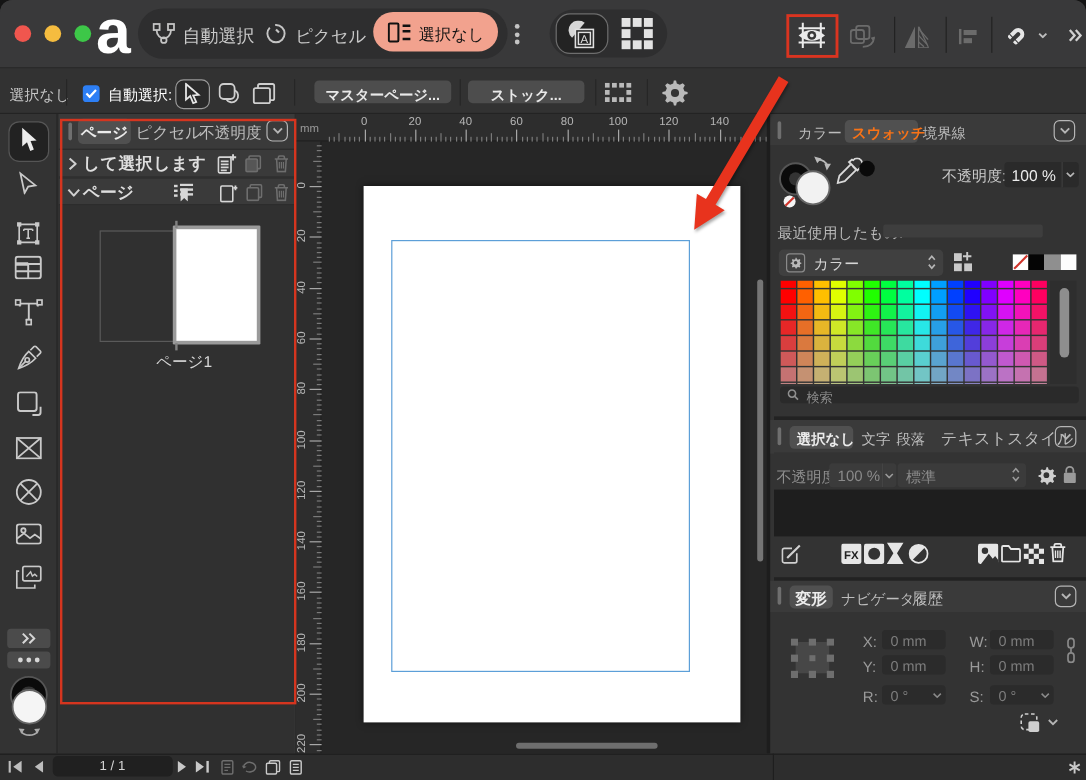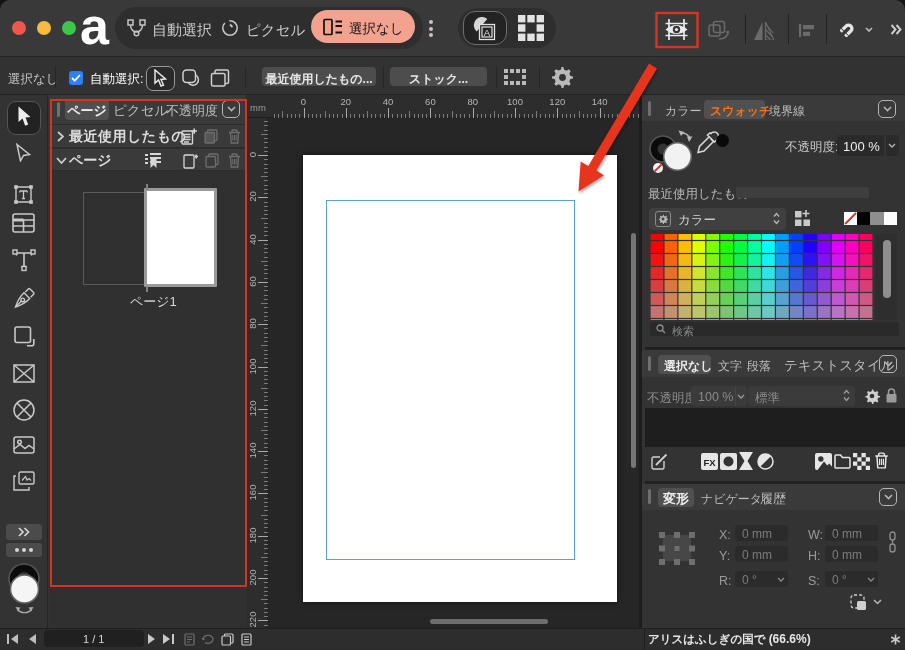--- a/index.html
+++ b/index.html
@@ -124,21 +124,21 @@
 <svg class="ico" style="left:182px;top:69px" width="21" height="18" viewBox="0 0 21 18" fill="none" stroke="#cfcfcf" stroke-width="1.5">
   <rect x="1" y="1" width="12.5" height="12.5" rx="3.5"></rect>
   <path d="M13.8 6.2 A 5.4 5.4 0 1 1 6.4 13.6"></path>
 </svg>
 <svg class="ico" style="left:210px;top:69px" width="20" height="18" viewBox="0 0 20 18" fill="none" stroke="#cfcfcf" stroke-width="1.5">
   <path d="M5 4.5 L5 2.5 A1.5 1.5 0 0 1 6.5 1 L17 1 A1.5 1.5 0 0 1 18.5 2.5 L18.5 13 A1.5 1.5 0 0 1 17 14.5 L15 14.5"></path>
   <rect x="1.5" y="4.5" width="13.5" height="12.5" rx="1.5"></rect>
 </svg>
 <div class="abs" style="left:245px;top:66px;width:1px;height:22px;background:#262626;"></div>
 <div class="abs" style="left:262px;top:67px;width:114px;height:19px;background:#4d4d4d;border-radius:4px;"></div>
-<div class="tx" style="left:262px;top:70.5px;width:114px;text-align:center;font-size:12px;font-weight:bold;color:#e8e8e8;">最近使用したもの...</div>
+<div class="tx" style="left:262px;top:70.5px;width:114px;text-align:center;font-size:12px;font-weight:bold;color:#e8e8e8;">マスターページ...</div>
 <div class="abs" style="left:383px;top:66px;width:1px;height:22px;background:#262626;"></div>
 <div class="abs" style="left:390px;top:67px;width:97px;height:19px;background:#4d4d4d;border-radius:4px;"></div>
 <div class="tx" style="left:390px;top:70.5px;width:97px;text-align:center;font-size:12px;font-weight:bold;color:#e8e8e8;">ストック...</div>
 <div class="abs" style="left:496px;top:66px;width:1px;height:22px;background:#262626;"></div>
 <svg class="ico" style="left:504px;top:69px" width="26" height="16" viewBox="0 0 26 16" fill="#b9b9b9">
   <rect x="0" y="0" width="4" height="4"></rect>
       <rect x="6" y="0" width="4" height="4"></rect>
       <rect x="12" y="0" width="4" height="4"></rect>
       <rect x="18" y="0" width="4" height="4"></rect>
   <rect x="0" y="6" width="4" height="4"></rect>
@@ -235,21 +235,21 @@
   <div class="tx" style="left:117px;top:7px;font-size:13px;color:#bdbdbd;">不透明度</div>
   <div class="abs" style="left:173px;top:5px;width:18px;height:18px;border:1.3px solid #b5b5b5;border-radius:5px;"></div>
   <svg class="ico" style="left:178px;top:11px" width="9" height="6" viewBox="0 0 9 6" fill="none" stroke="#b5b5b5" stroke-width="1.6">
         <path d="M1 1 L4.5 4.5 L8 1"></path>
       </svg>
 
   <div class="abs" style="left:0;top:29px;width:196px;height:24px;background:#3a3a3a;border-top:1px solid #2c2c2c;border-bottom:1px solid #2c2c2c;"></div>
   <svg class="ico" style="left:8px;top:36px" width="7" height="11" viewBox="0 0 7 11" fill="none" stroke="#cfcfcf" stroke-width="1.7">
         <path d="M1 1 L6 5.5 L1 10"></path>
       </svg>
-  <div class="tx" style="left:20px;top:33px;font-size:14px;font-weight:bold;letter-spacing:0.5px;color:#dedede;">最近使用したもの</div>
+  <div class="tx" style="left:20px;top:33px;font-size:14px;font-weight:bold;letter-spacing:0.5px;color:#dedede;">して選択します</div>
   <svg class="ico" style="left:132px;top:33px" width="16" height="17" viewBox="0 0 16 17" fill="none" stroke="#d6d6d6" stroke-width="1.4">
     <rect x="1" y="3" width="10.5" height="13" rx="1"></rect>
     <path d="M3 6.5 H9.5 M3 9 H9.5 M3 11.5 H9.5 M3 14 H8"></path>
     <path d="M10.5 3 H16 M13.2 0.5 V5.8" stroke-width="1.6"></path>
   </svg>
   <svg class="ico" style="left:155px;top:34px" width="14" height="15" viewBox="0 0 14 15" fill="none" stroke="#6e6e6e" stroke-width="1.3">
     <rect x="3.5" y="1" width="9.5" height="10.5" rx="1"></rect>
     <rect x="1" y="3.5" width="9.5" height="10.5" rx="1" fill="#565656"></rect>
   </svg>
   <svg class="ico" style="left:179px;top:34px" width="13" height="15" viewBox="0 0 13 15" fill="none" stroke="#6e6e6e" stroke-width="1.3">
@@ -914,21 +914,20 @@
 </svg>
 <svg class="ico" style="left:221px;top:633px" width="13" height="13" viewBox="0 0 13 13" fill="none" stroke="#c9c9c9" stroke-width="1.2">
   <rect x="3.5" y="1" width="8.5" height="9" rx="1"></rect>
   <rect x="1" y="3" width="8.5" height="9" rx="1" fill="#2d2d2d"></rect>
 </svg>
 <svg class="ico" style="left:241px;top:633px" width="11" height="13" viewBox="0 0 11 13" fill="none" stroke="#c9c9c9" stroke-width="1.2">
   <rect x="1" y="1" width="9" height="11" rx="1"></rect>
       <path d="M3 4 H8 M3 6.5 H8 M3 9 H8"></path>
 </svg>
 <div class="abs" style="left:644px;top:628px;width:1px;height:22px;background:#1e1e1e;"></div>
-<div class="tx" style="left:648px;top:632px;font-size:11.5px;font-weight:bold;color:#e6e6e6;">アリスはふしぎの国で <span style="font-size:12px">(66.6%)</span></div>
 <svg class="ico" style="left:890px;top:634px" width="11" height="11" viewBox="0 0 11 11" stroke="#c9c9c9" stroke-width="1.6">
       <path d="M5.5 0.5 V10.5 M1.2 3 L9.8 8 M9.8 3 L1.2 8"></path>
     </svg>
 
 <svg class="ico" style="left:540px;top:0;z-index:50" width="365px" height="220" viewBox="0 0 365 220">
   <rect x="116.5" y="13" width="41" height="34" fill="none" stroke="#da3420" stroke-width="2.4"></rect>
   <path d="M109 63.6 L48.3 165.9 L40.7 161.4 L38.5 191.5 L63.9 175.2 L56.3 170.6 L117 68.4 Z" fill="#e8331d" filter="drop-shadow(1px 2px 1.5px rgba(0,0,0,0.35))"></path>
 </svg>
 
 </div>

